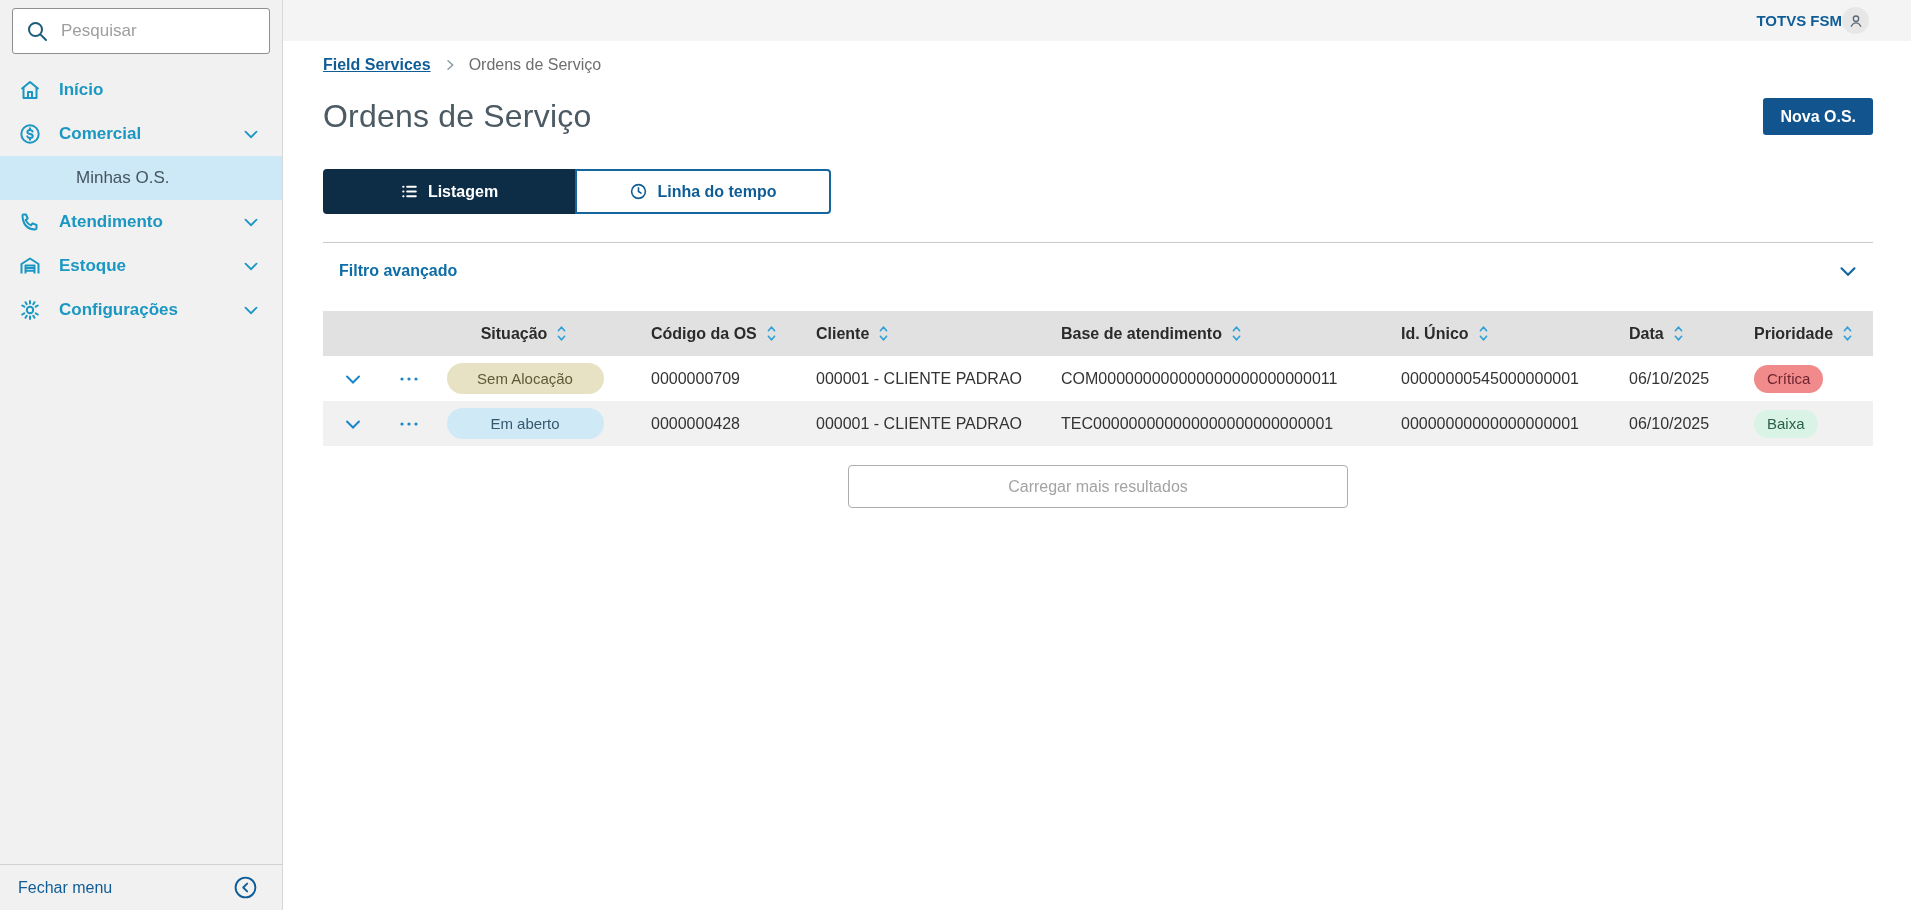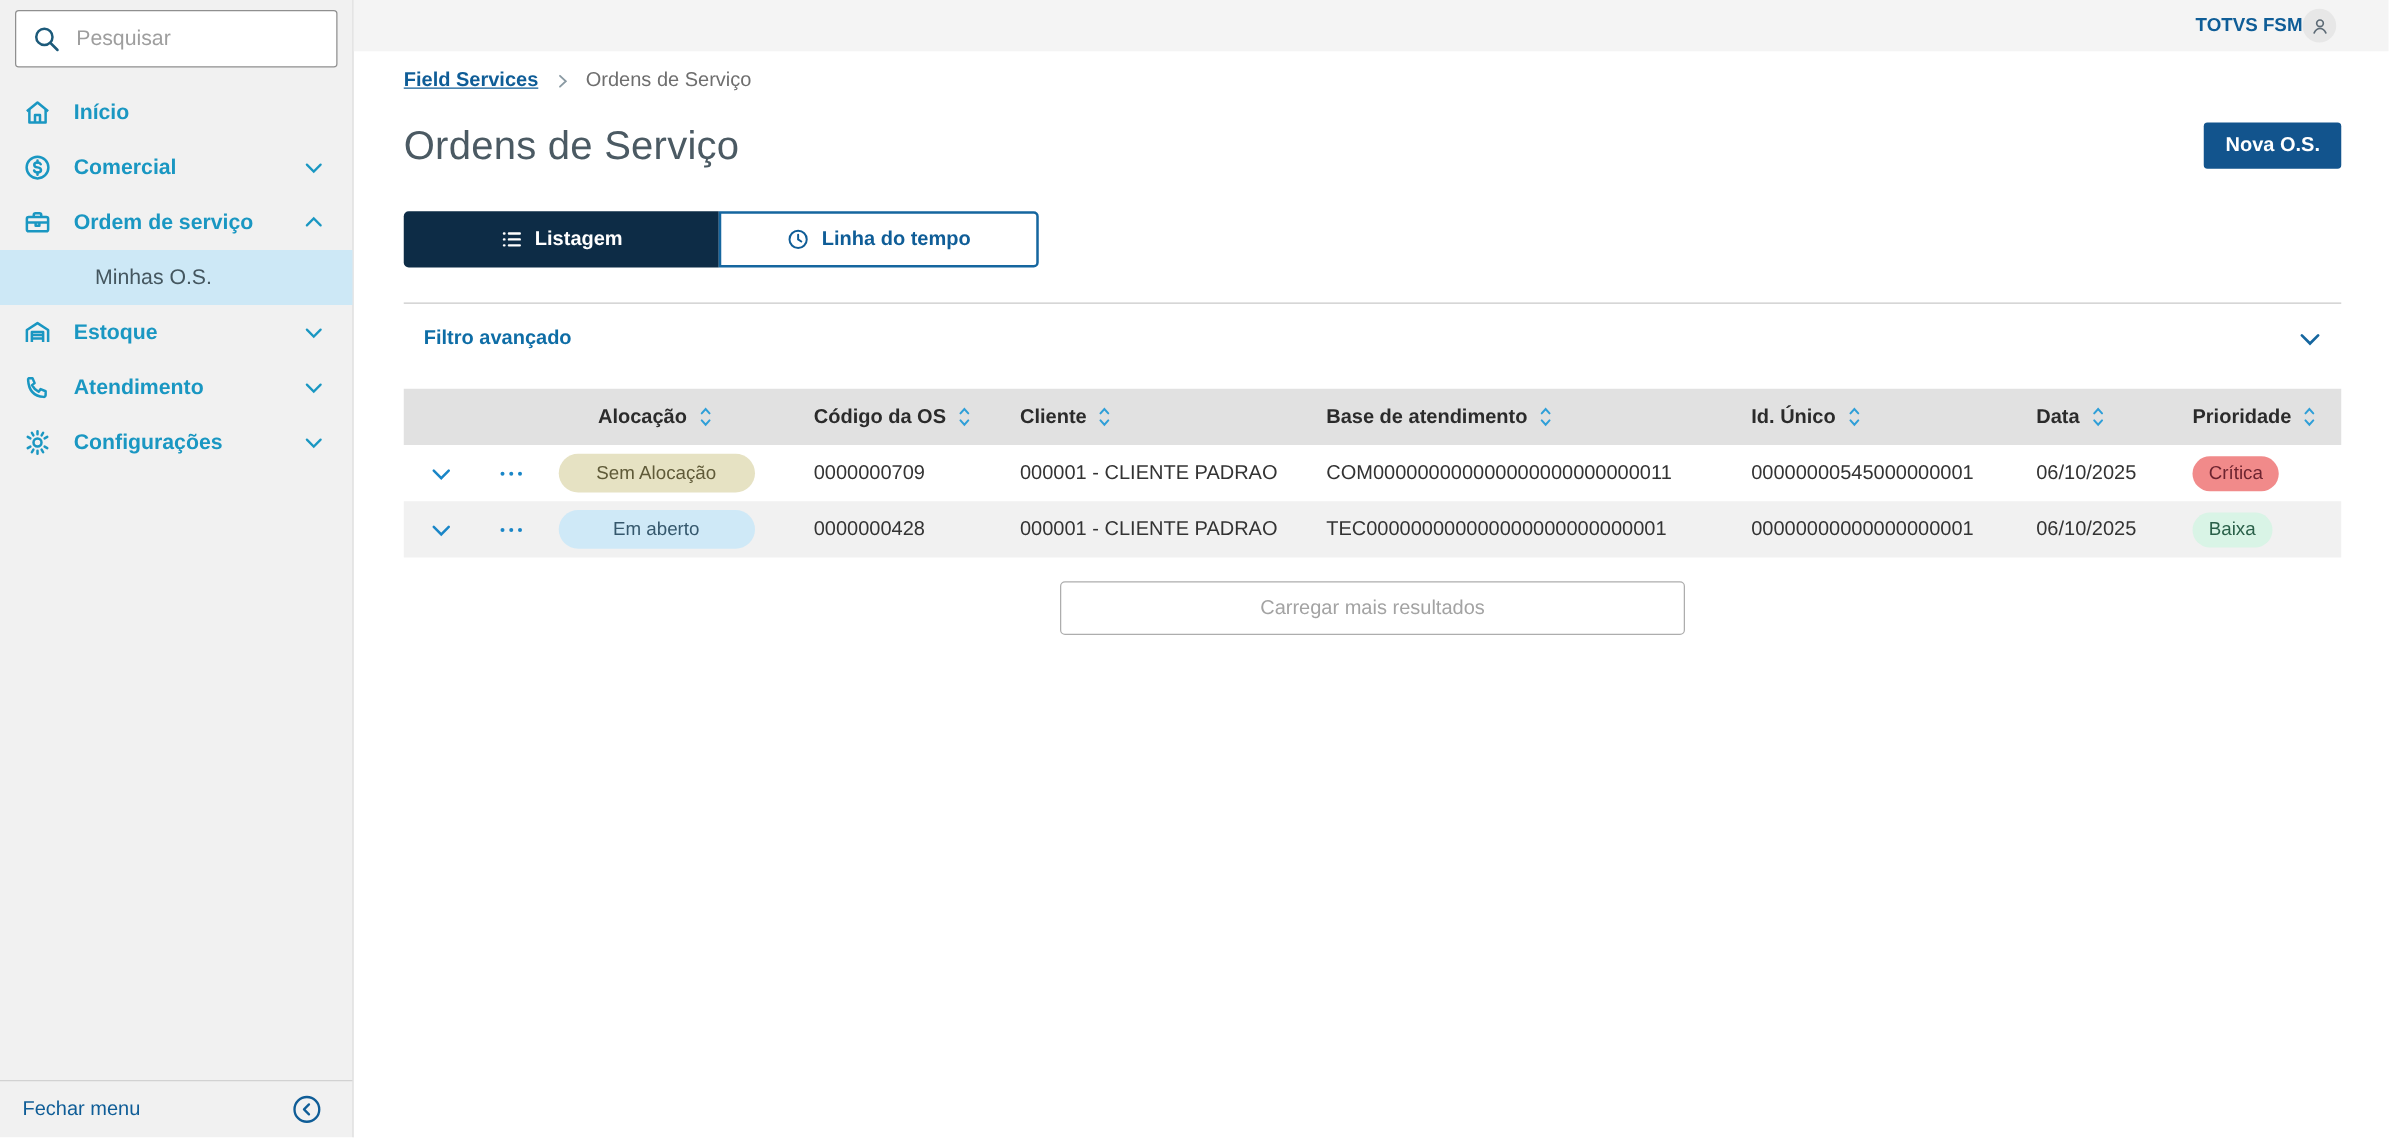--- a/index.html
+++ b/index.html
@@ -131,64 +131,48 @@
           </svg>
         </span>
         <span>Comercial</span>
         <span class="chev">
           <svg width="22" height="22" viewBox="0 0 24 24" fill="none" stroke="currentColor" stroke-width="2" stroke-linecap="round">
               <path d="M6 9.5l6 6 6-6"></path>
             </svg>
         </span>
       </div>
 
+
+      <div class="submenu-item">
+        <span>Minhas O.S.</span>
+      </div>
+
       <div class="menu-item">
         <span class="mi-icon">
           <svg width="24" height="24" viewBox="0 0 24 24" fill="none" stroke="currentColor" stroke-width="2" stroke-linejoin="round">
-            <rect x="3.5" y="7.5" width="17" height="11.5" rx="1.5"></rect>
-            <path d="M9 7.5V6a1.5 1.5 0 0 1 1.5-1.5h3A1.5 1.5 0 0 1 15 6v1.5"></path>
-            <path d="M3.5 12h17"></path>
-              <path d="M10.5 12v2.5h3V12"></path>
-          </svg>
-        </span>
-        <span>Ordem de serviço</span>
+            <path d="M5 4.5h3l1.7 4-2.1 1.6a12.5 12.5 0 0 0 5.3 5.3l1.6-2.1 4 1.7v3a1.5 1.5 0 0 1-1.6 1.5C9.5 19 5 14.5 4.5 6.1A1.5 1.5 0 0 1 5 4.5z"></path>
+          </svg>
+        </span>
+        <span>Atendimento</span>
         <span class="chev">
           <svg width="22" height="22" viewBox="0 0 24 24" fill="none" stroke="currentColor" stroke-width="2" stroke-linecap="round">
-              <path d="M6 14.5l6-6 6 6"></path>
-            </svg>
-        </span>
-      </div>
-
-      <div class="submenu-item">
-        <span>Minhas O.S.</span>
+              <path d="M6 9.5l6 6 6-6"></path>
+            </svg>
+        </span>
       </div>
 
       <div class="menu-item">
         <span class="mi-icon">
           <svg width="24" height="24" viewBox="0 0 24 24" fill="none" stroke="currentColor" stroke-width="2" stroke-linejoin="round">
             <path d="M3.5 19.5V10L12 4.5 20.5 10v9.5"></path>
               <path d="M7.5 19.5v-8h9v8"></path>
             <path d="M7.5 14h9M7.5 16.8h9"></path>
           </svg>
         </span>
         <span>Estoque</span>
-        <span class="chev">
-          <svg width="22" height="22" viewBox="0 0 24 24" fill="none" stroke="currentColor" stroke-width="2" stroke-linecap="round">
-              <path d="M6 9.5l6 6 6-6"></path>
-            </svg>
-        </span>
-      </div>
-
-      <div class="menu-item">
-        <span class="mi-icon">
-          <svg width="24" height="24" viewBox="0 0 24 24" fill="none" stroke="currentColor" stroke-width="2" stroke-linejoin="round">
-            <path d="M5 4.5h3l1.7 4-2.1 1.6a12.5 12.5 0 0 0 5.3 5.3l1.6-2.1 4 1.7v3a1.5 1.5 0 0 1-1.6 1.5C9.5 19 5 14.5 4.5 6.1A1.5 1.5 0 0 1 5 4.5z"></path>
-          </svg>
-        </span>
-        <span>Atendimento</span>
         <span class="chev">
           <svg width="22" height="22" viewBox="0 0 24 24" fill="none" stroke="currentColor" stroke-width="2" stroke-linecap="round">
               <path d="M6 9.5l6 6 6-6"></path>
             </svg>
         </span>
       </div>
 
       <div class="menu-item">
         <span class="mi-icon">
           <svg width="24" height="24" viewBox="0 0 24 24" fill="none" stroke="currentColor" stroke-width="2" stroke-linecap="round">
@@ -275,21 +259,21 @@
             </svg>
         </span>
       </div>
 
       <div class="os-table">
 
         <div class="t-head">
           <div></div>
           <div></div>
           <div class="hcell c-center">
-            <span>Alocação</span>
+            <span>Situação</span>
             <span class="sort-icon">
               <svg width="15" height="19" viewBox="0 0 24 30" fill="none" stroke="currentColor" stroke-width="2.6" stroke-linecap="round">
                   <path d="M7 10.5 12 5l5 5.5"></path>
                   <path d="M7 19.5 12 25l5-5.5"></path>
                 </svg>
             </span>
           </div>
           <div class="hcell">
             <span>Código da OS</span>
             <span class="sort-icon">

